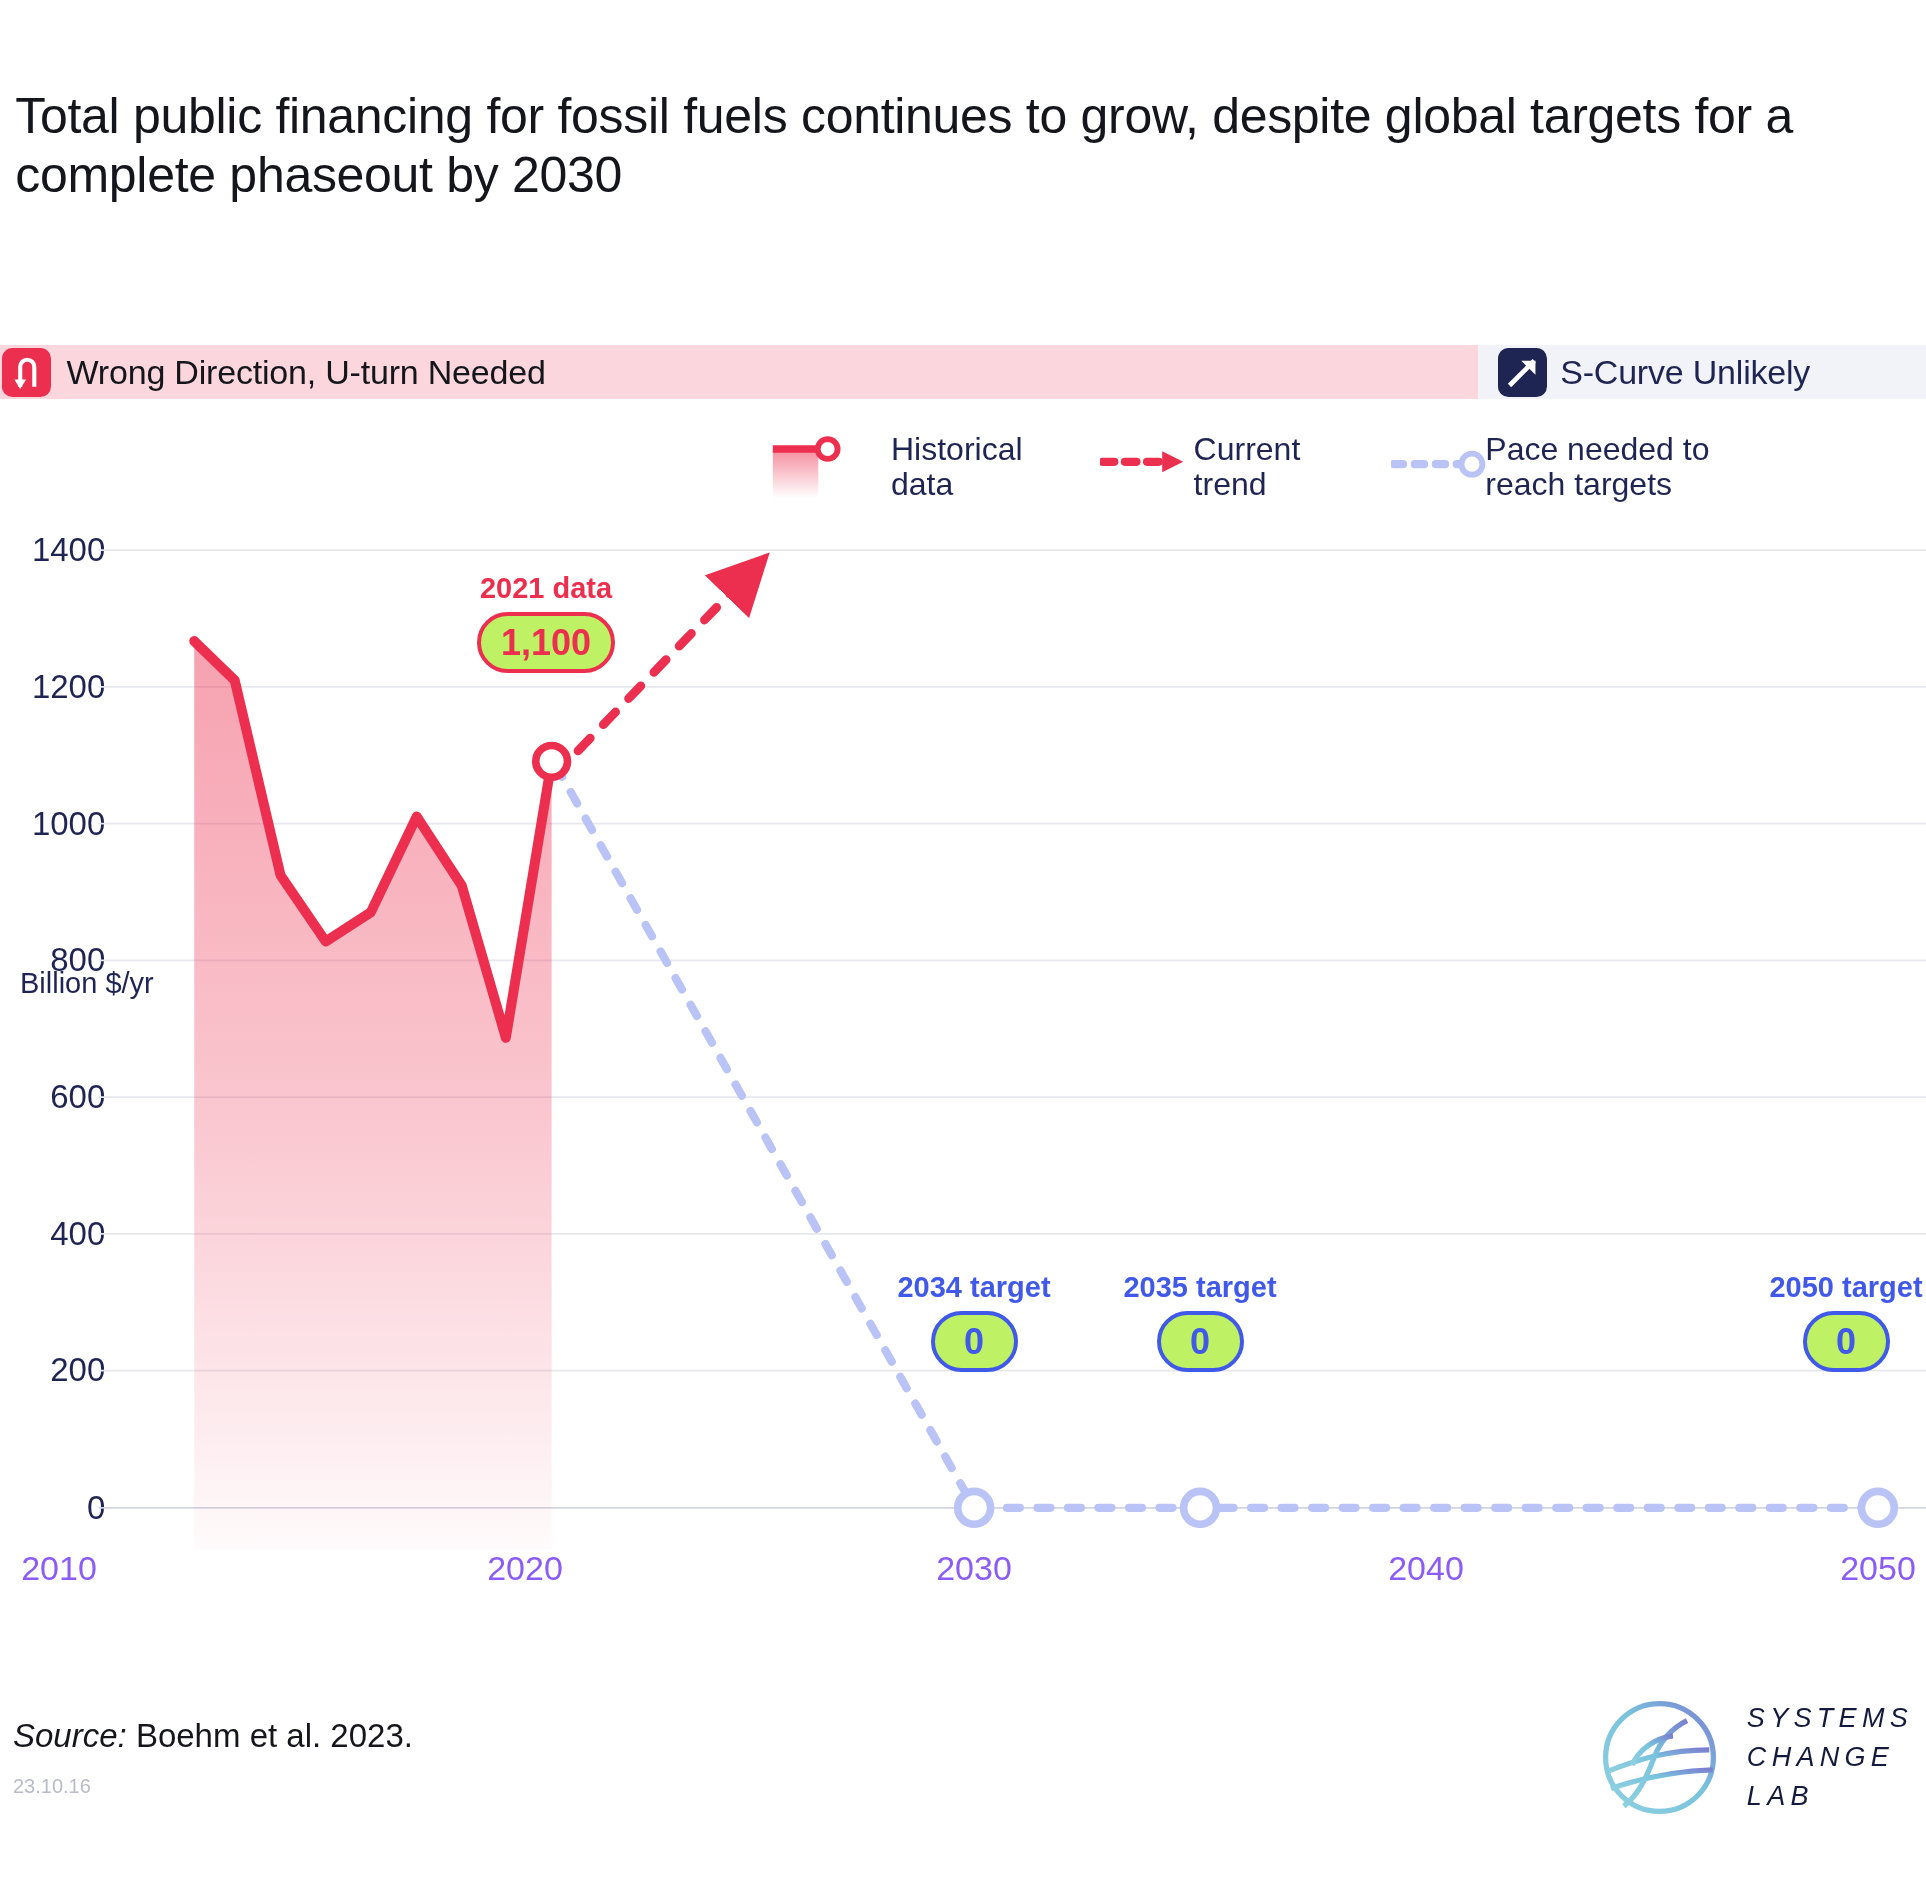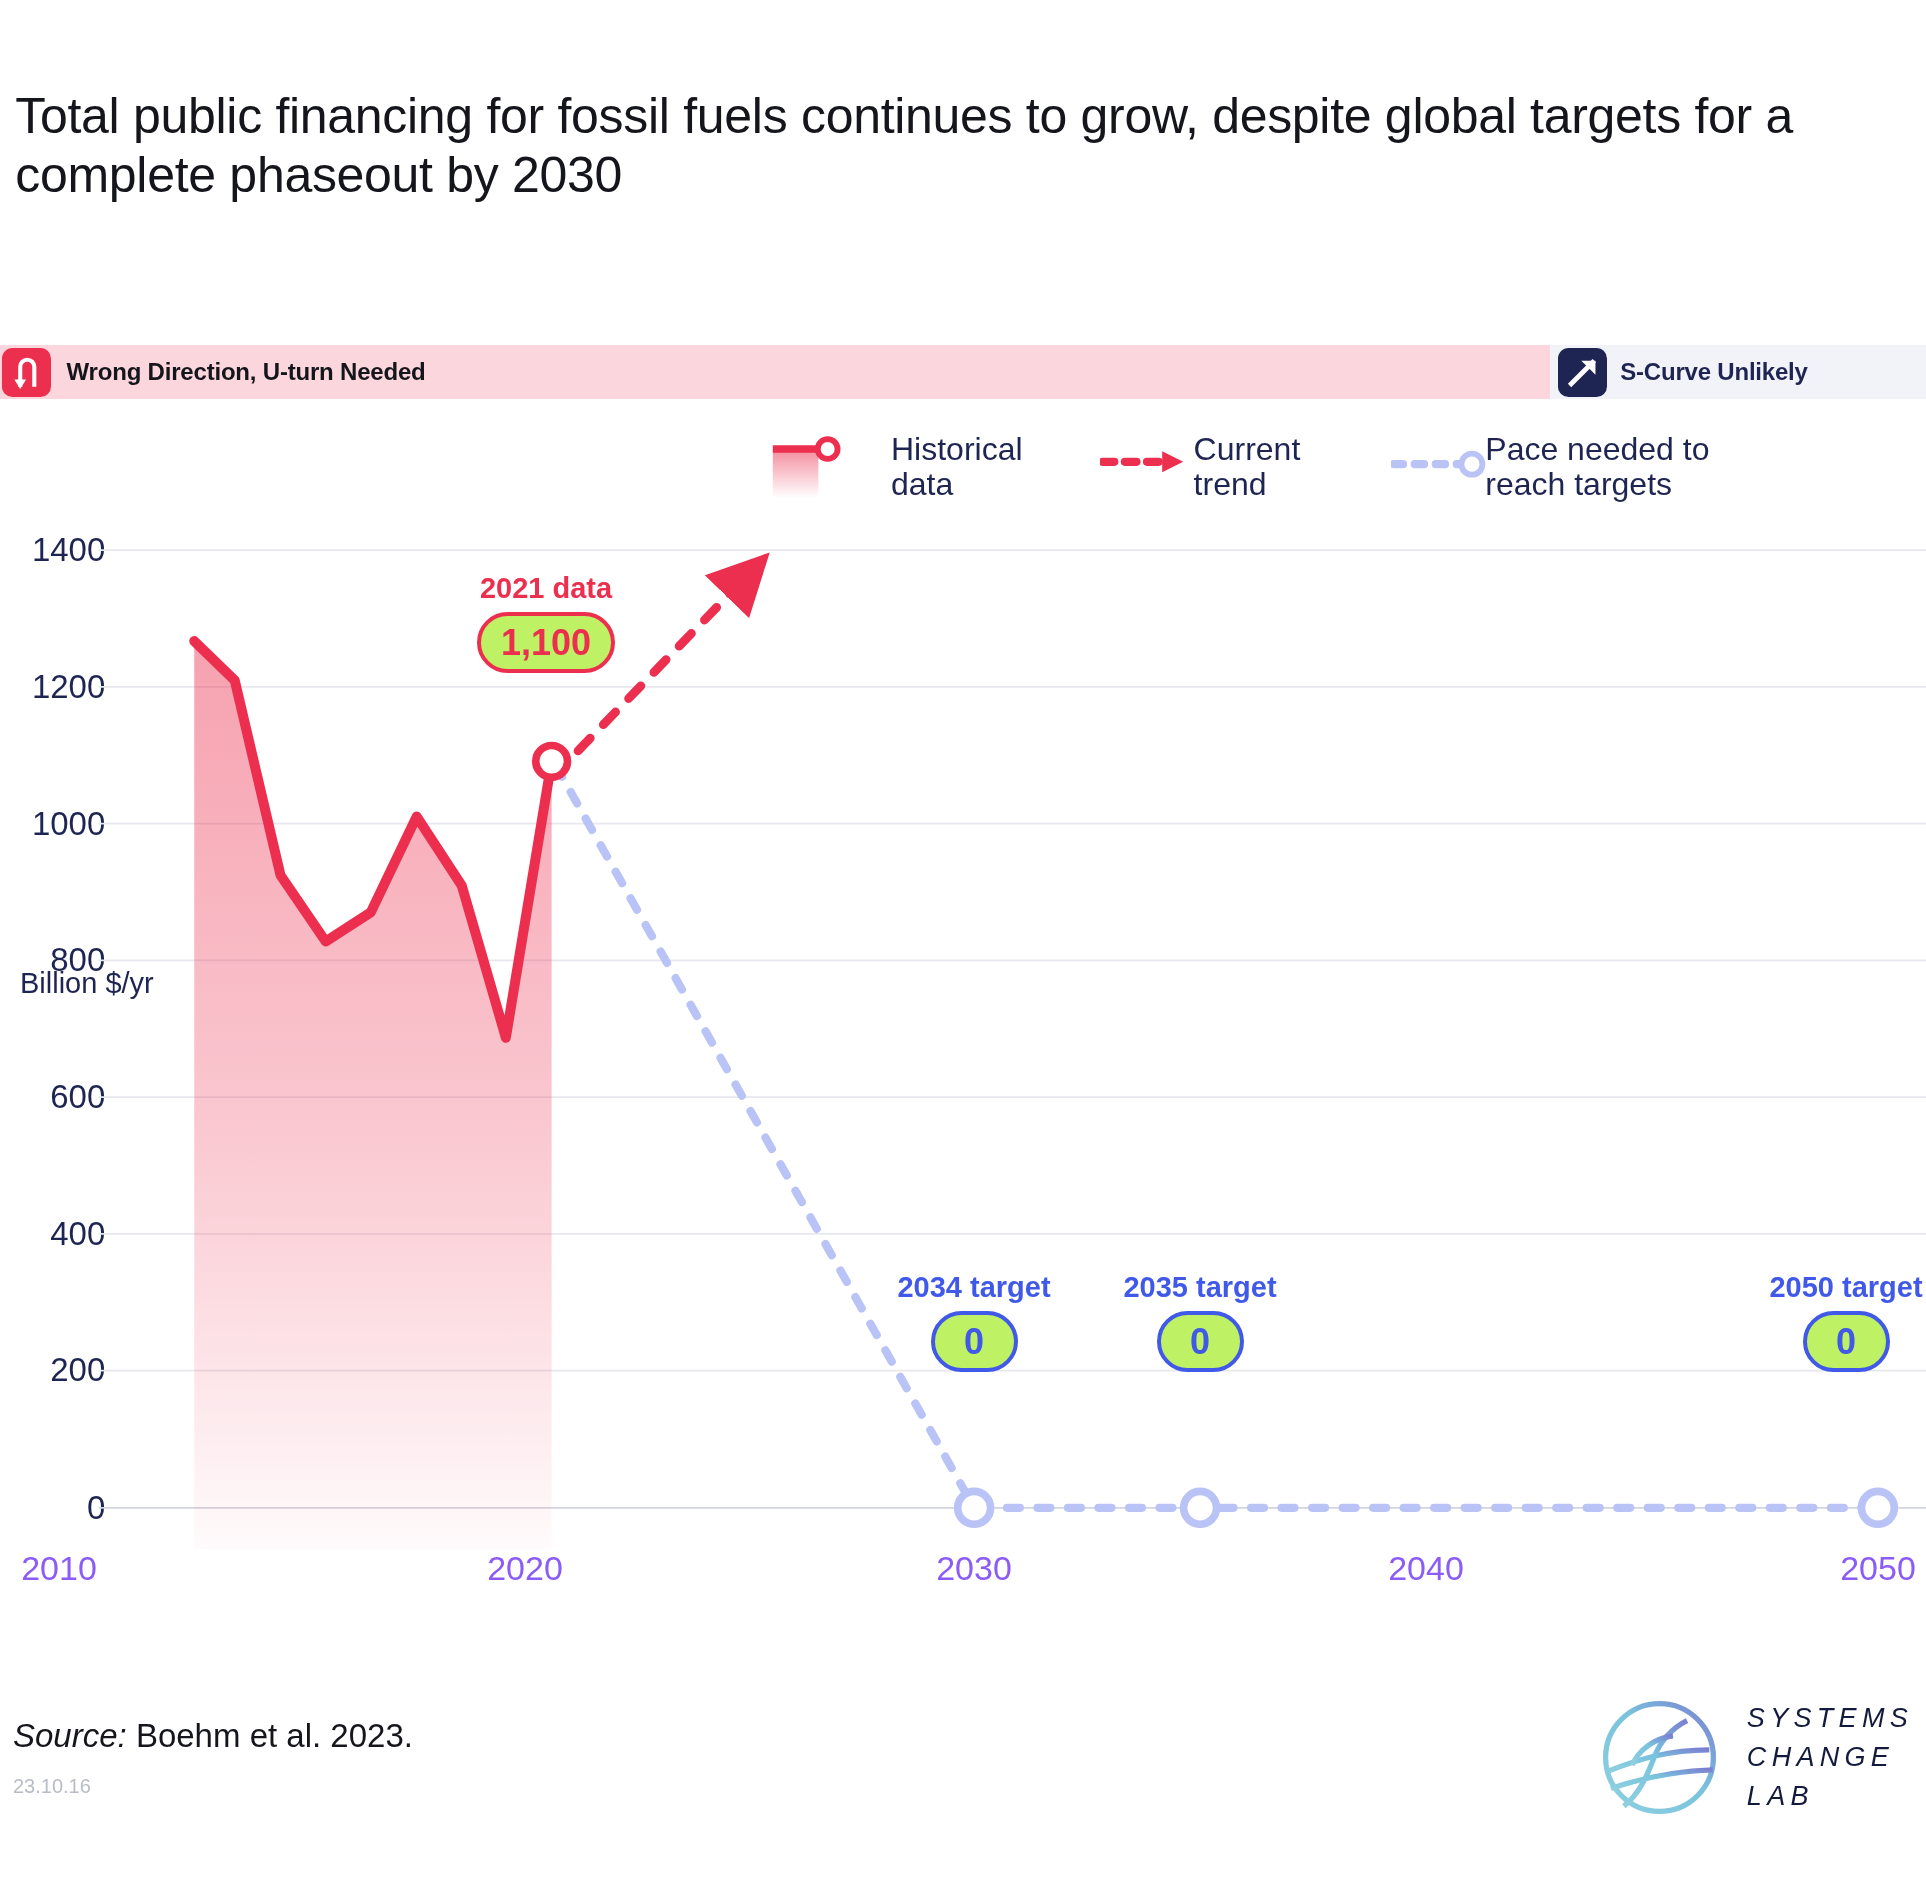--- a/index.html
+++ b/index.html
@@ -31,35 +31,36 @@
     width: 1926px; height: 54px;
     display: flex; align-items: stretch;
   }
   #banner-left {
     flex: 1 1 auto;
     background: #fbd6dd;
     display: flex; align-items: center;
     position: relative;
   }
   #banner-right {
-    width: 376px;
+    width: 448px;
     background: #f2f3f9;
     display: flex; align-items: center;
     position: relative;
+    padding-left: 12px;
   }
   .badge-icon {
     width: 49px; height: 49px;
     border-radius: 10.6px;
     flex: 0 0 auto;
     display: flex; align-items: center; justify-content: center;
     margin-left: 3.5px; margin-right: 15.3px;
   }
   #icon-uturn { background: #ec2f4e; margin-left: 2.3px; }
   #icon-scurve { background: #1f2552; margin-left: 8.2px; margin-right: 13px; }
-  .banner-text { font-size: 24px; font-weight: 700; letter-spacing: -0.2px; }
+  .banner-text { font-size: 34px; font-weight: 400; letter-spacing: -0.2px; }
   #banner-label-left { color: #15161c; }
   #banner-label-right { color: #1f2552; }
 
   
   #legend {
     position: absolute;
     left: 769px; top: 428px;
     width: 1150px; height: 82px;
     display: flex; align-items: flex-start; gap: 0;
   }

